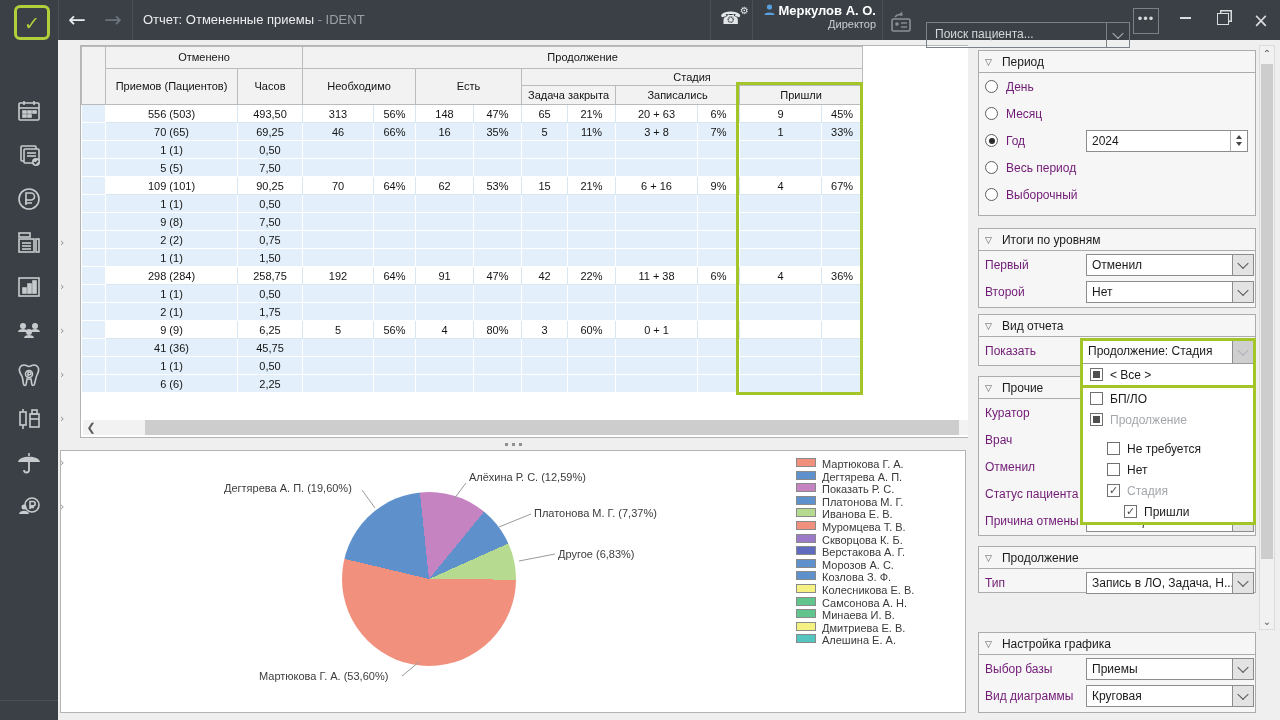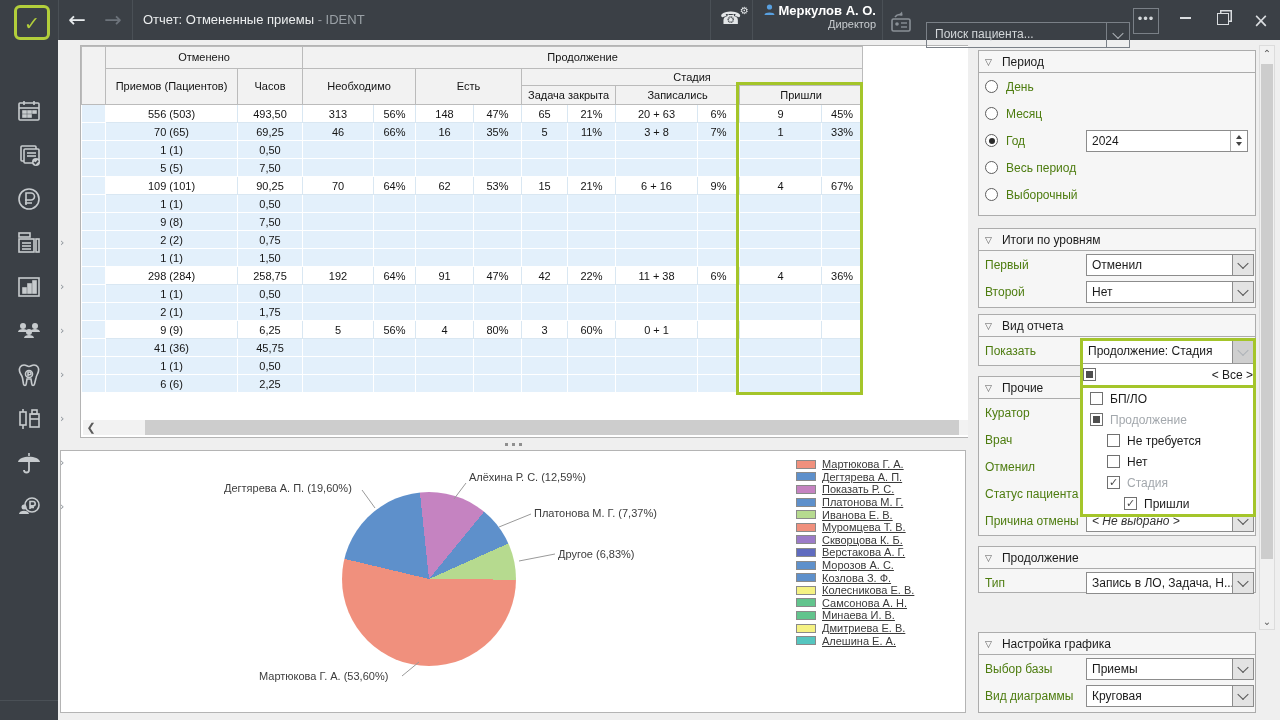--- a/index.html
+++ b/index.html
@@ -67,42 +67,42 @@
   .chart-panel{position:absolute;left:60px;top:450px;width:906px;height:263px;background:#fff;border:1px solid #B4B4B4;box-sizing:border-box;}
   .pie{position:absolute;left:281px;top:41px;width:174px;height:174px;border-radius:50%;}
   .callout{position:absolute;font-size:11px;color:#3C3C3C;white-space:nowrap;}
   .c-0{left:408px;top:20px;}   
   .c-1{left:473px;top:56px;}   
   .c-2{left:497px;top:97px;}   
   .c-3{left:198px;top:219px;}  
   .c-4{left:163px;top:31px;}   
   .lines{position:absolute;left:0;top:0;pointer-events:none;}
   .legend{position:absolute;left:735px;top:7px;}
-  .legend-item{display:flex;align-items:center;height:12.6px;font-size:11px;color:#3A3A3A;white-space:nowrap;text-decoration:underline;}
+  .legend-item{display:flex;height:12.6px;font-size:11px;color:#3A3A3A;white-space:nowrap;}
   .legend-item .sw{width:20px;height:9px;border:1px solid #8A8A8A;margin-right:6px;box-sizing:border-box;}
 
   
   .right-panel{position:absolute;left:968px;top:40px;width:312px;height:680px;background:#EFEFEF;}
   .section{position:absolute;left:10px;width:278px;background:#F6F6F6;border:1px solid #ACACAC;box-sizing:border-box;}
   .sec-head{height:21px;border-bottom:1px solid #ACACAC;display:flex;align-items:center;padding-left:6px;font-size:12px;color:#1b1b1b;}
   .sec-head .tri{font-family:"DejaVu Sans",sans-serif;font-size:9px;color:#555;margin-right:10px;}
   .p-row{position:relative;height:27px;display:flex;align-items:center;padding-left:6px;box-sizing:border-box;}
   .radio{width:13px;height:13px;border:1px solid #5E5E5E;border-radius:50%;background:#fff;margin-right:8px;position:relative;box-sizing:border-box;}
   .radio.sel::after{content:"";position:absolute;left:2.5px;top:2.5px;width:6px;height:6px;border-radius:50%;background:#2B2B2B;}
   .combo{position:absolute;left:107px;width:168px;height:22px;background:#fff;border:1px solid #8C8C8C;box-sizing:border-box;display:flex;}
   .combo .val{flex:1;padding:3px 5px;font-size:12px;white-space:nowrap;overflow:hidden;}
   .combo .btn{width:20px;border-left:1px solid #8C8C8C;background:#E3E3E3;position:relative;}
   .combo .btn .chev{border-color:#555;}
   .spin{position:absolute;left:107px;width:162px;height:22px;background:#fff;border:1px solid #8C8C8C;box-sizing:border-box;display:flex;}
   .spin .val{flex:1;padding:3px 5px;font-size:12px;}
   .spin .arrows{width:16px;border-left:1px solid #B0B0B0;display:flex;flex-direction:column;align-items:center;justify-content:center;gap:3px;}
   .spin .arrows b{width:0;height:0;border-left:3.5px solid transparent;border-right:3.5px solid transparent;}
   .spin .arrows b.up{border-bottom:4px solid #444;}
   .spin .arrows b.dn{border-top:4px solid #444;}
-  .lab{font-size:12px;color:#4d7c0f;}
+  .lab{font-size:12px;color:#701a75;}
   .italic .val{font-style:italic;color:#333;}
 
   
   .dd-overlay{position:absolute;left:1080px;top:338px;width:176px;border:3px solid #A4C52A;background:#fff;z-index:40;box-sizing:border-box;}
   .dd-combo{height:22px;border-bottom:1px solid #9a9a9a;display:flex;background:#fff;}
   .dd-combo .val{flex:1;padding:3px 5px;font-size:12px;white-space:nowrap;overflow:hidden;}
   .dd-combo .btn{width:20px;border-left:1px solid #8C8C8C;background:#CFCFCF;position:relative;}
   .dd-item{height:21px;display:flex;align-items:center;font-size:12px;}
   .dd-item .cb{width:13px;height:13px;border:1px solid #707070;background:#fff;margin-right:7px;box-sizing:border-box;
                display:flex;align-items:center;justify-content:center;font-size:11px;color:#4A4A4A;flex:none;
@@ -788,34 +788,34 @@
   </aside>
 
   <div class="dd-overlay">
     <div class="dd-combo">
       <div class="val">Продолжение: Стадия</div>
       <div class="btn">
           <span class="chev"></span>
         </div>
     </div>
     <div id="dd-list">
-        <div class="dd-item" style=" justify-content: space-between;">
+        <div class="dd-item" style="padding-left: 7px;">
           <span class="cb indeterminate"></span>
           <span>&lt; Все &gt;</span>
         </div>
         <div class="dd-sep"></div>
         <div class="dd-item" style="padding-left: 7px;">
           <span class="cb unchecked"></span>
           <span>БП/ЛО</span>
         </div>
         <div class="dd-item" style="padding-left: 7px;">
           <span class="cb indeterminate"></span>
           <span class="muted">Продолжение</span>
         </div>
-        <div class="dd-item" style="padding-left: 24px;">
+        <div class="dd-item" style="padding-left: 24px; margin-top: 8px;">
           <span class="cb unchecked"></span>
           <span>Не требуется</span>
         </div>
         <div class="dd-item" style="padding-left: 24px;">
           <span class="cb unchecked"></span>
           <span>Нет</span>
         </div>
         <div class="dd-item" style="padding-left: 24px;">
           <span class="cb checked">✓</span>
           <span class="muted">Стадия</span>

